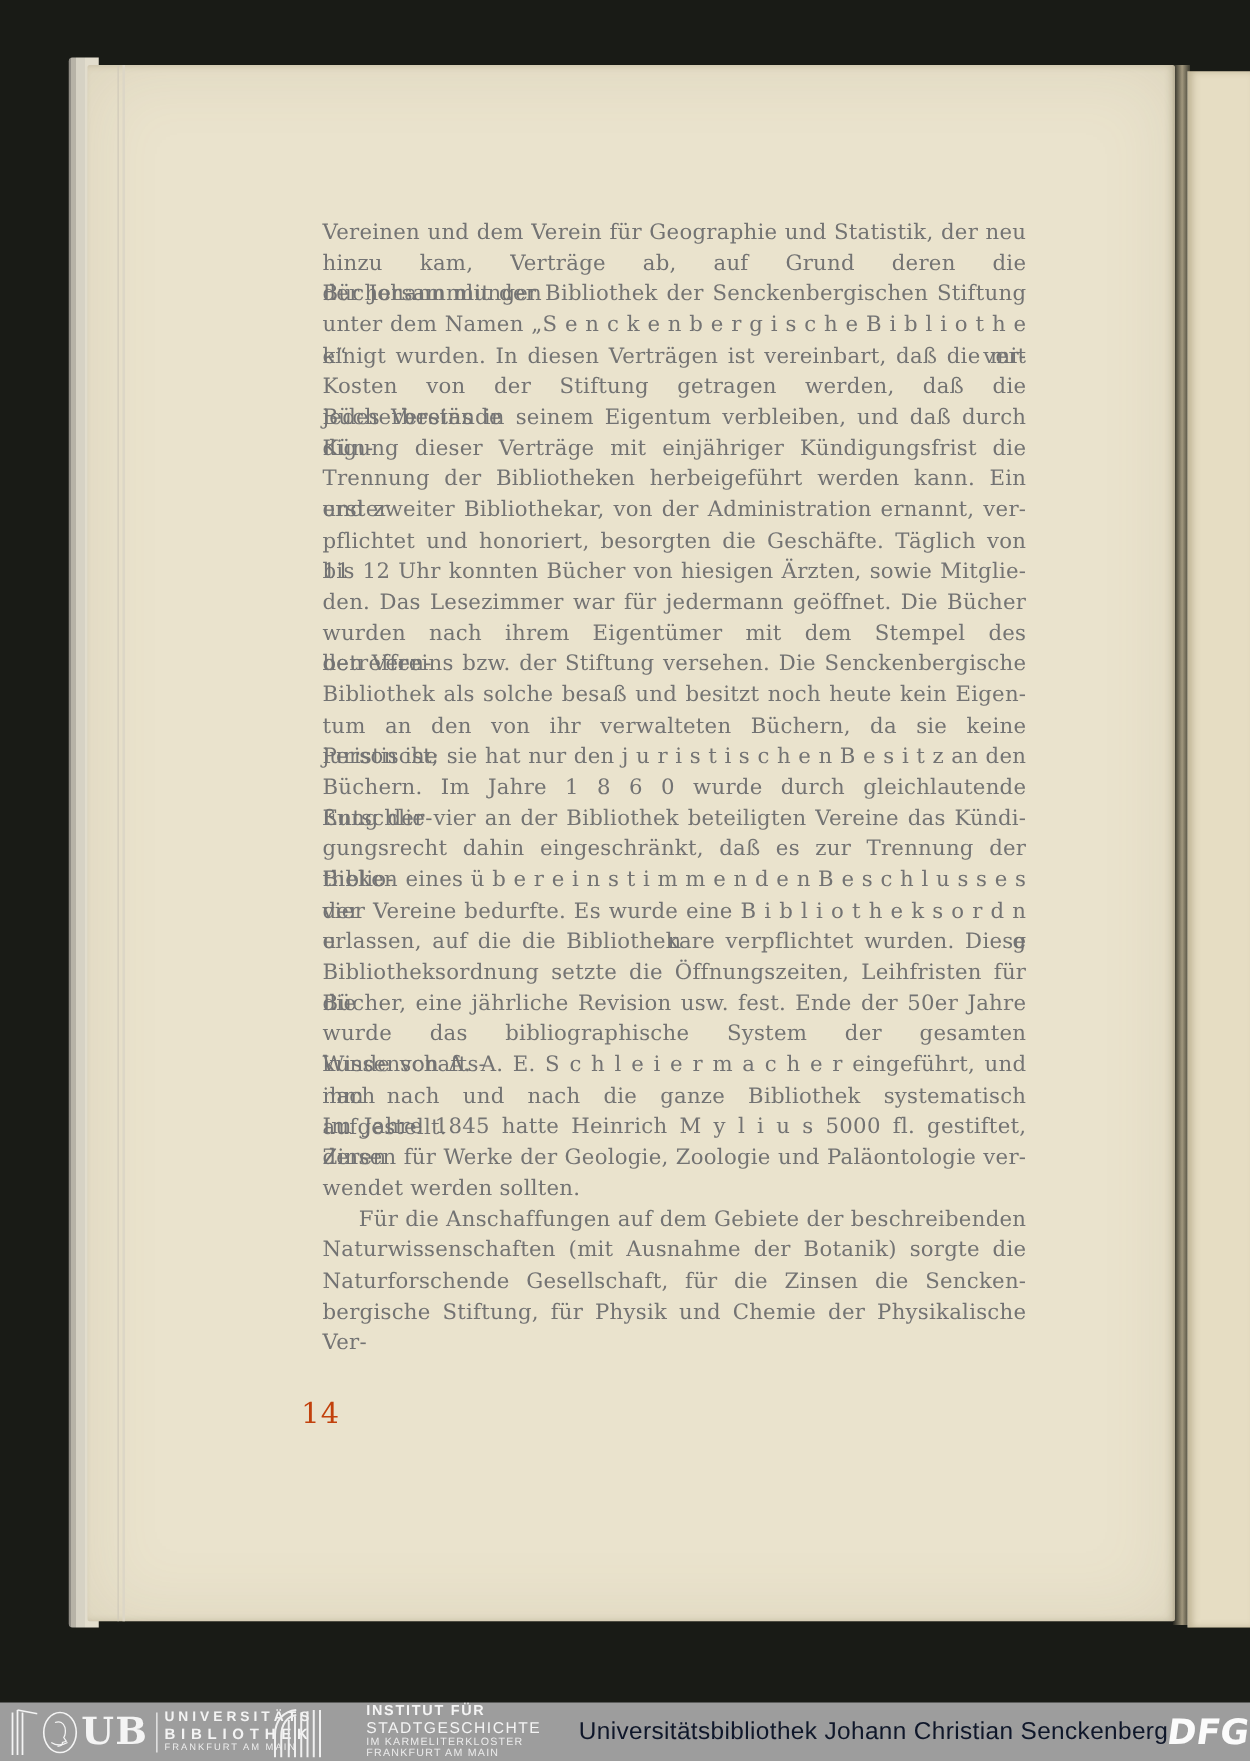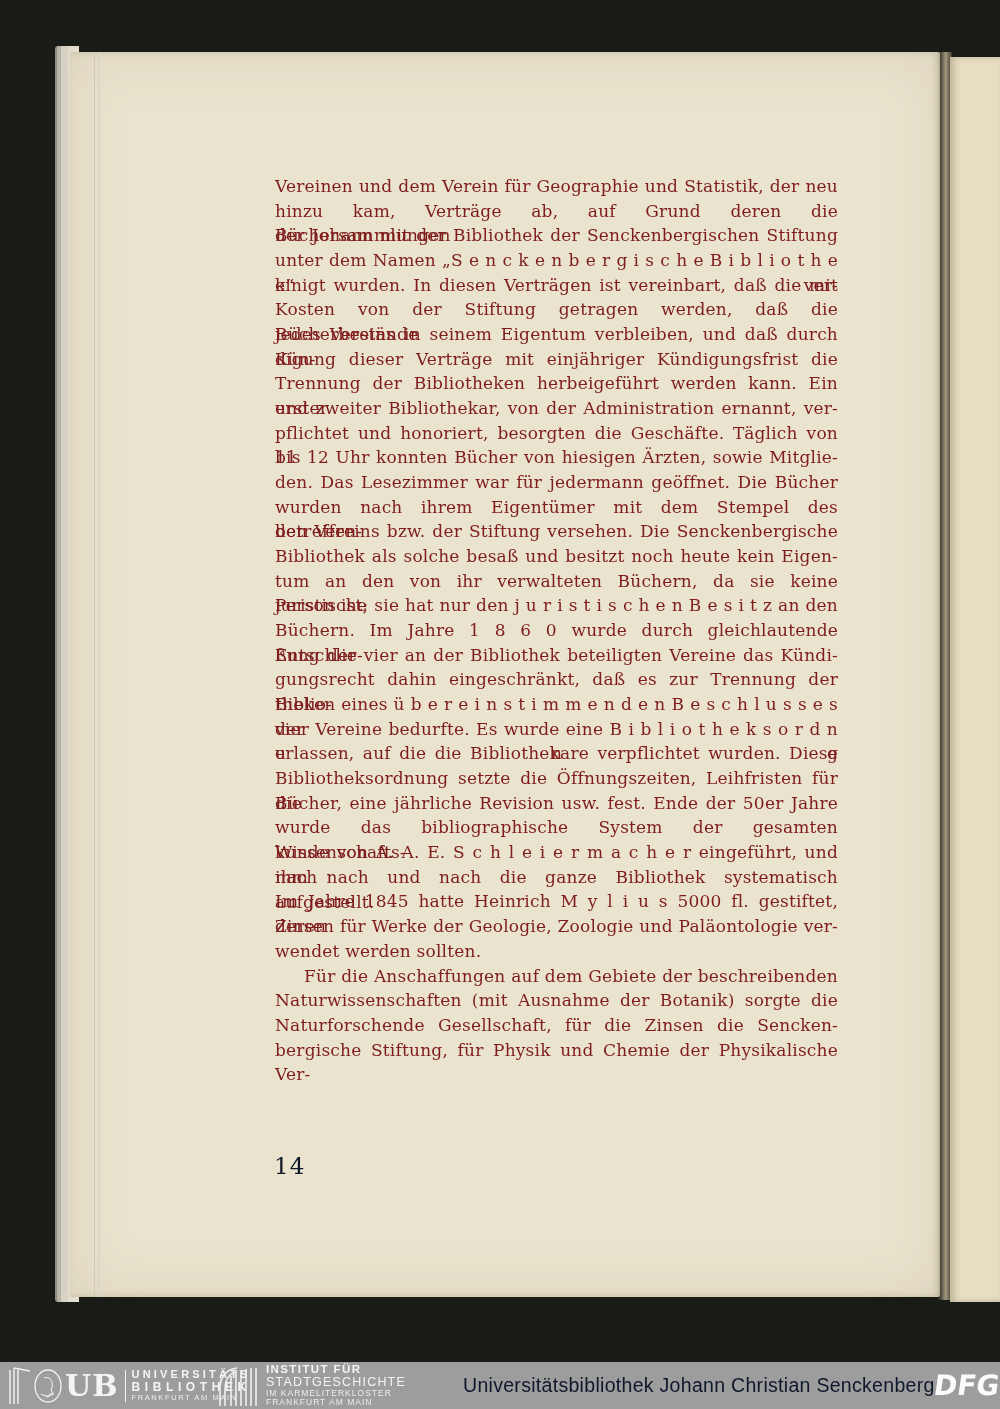--- a/index.html
+++ b/index.html
@@ -24,48 +24,48 @@
   .gutter-shadow{
     position:absolute;left:938px;top:52px;width:14px;height:1248px;
     background:linear-gradient(90deg,rgba(90,80,55,.05),#a1977d 55%,rgba(160,150,120,.25));
   }
   .next-page{
     position:absolute;left:950px;top:57px;width:50px;height:1245px;
     background:#e6ddc3;box-shadow:inset 4px 0 6px rgba(120,105,70,.35);
   }
   
   .text-block{
-    position:absolute;left:205px;top:122px;width:563px;
-    color:#7f1d1d;font-size:17px;letter-spacing:.2px;
+    position:absolute;left:188px;top:122px;width:563px;
+    color:#737373;font-size:17px;letter-spacing:.2px;
   }
   .line{
     height:24.68px;line-height:24.68px;white-space:nowrap;
     text-align:justify;text-align-last:justify;white-space:normal;
     overflow:visible;
   }
   .line.flush{text-align-last:left;}
   .line.indent{padding-left:29px;}
   .page-number{
-    position:absolute;left:204px;top:1066px;
-    font-size:23px;color:#0f172a;letter-spacing:1px;margin-top:35px;
+    position:absolute;left:171px;top:1066px;
+    font-size:23px;color:#c2410c;letter-spacing:1px;
   }
   
   .footer{
     position:absolute;left:0;bottom:0;width:1000px;height:47px;
     background:#9d9d9d;color:#f4f4f4;
     font-family:"Liberation Sans", sans-serif;
   }
   .ub-group{position:absolute;left:8px;top:0;height:47px;display:flex;align-items:center;}
   .ub-abbr{font-family:"DejaVu Serif",serif;font-weight:bold;font-size:30px;line-height:1;letter-spacing:1px;margin:0 4px 0 2px;}
   .ub-divider{width:1px;height:32px;background:#f4f4f4;margin:0 6px 0 2px;}
   .ub-text{display:flex;flex-direction:column;justify-content:center;line-height:1.05;}
   .ub-text .l1{font-size:11px;letter-spacing:3.2px;font-weight:bold;}
   .ub-text .l2{font-size:12px;letter-spacing:4.6px;font-weight:bold;}
   .ub-text .l3{font-size:7.5px;letter-spacing:1.6px;color:#ededed;}
-  .isg-group{position:absolute;left:217px;top:0;height:47px;display:flex;align-items:center;}
+  .isg-group{position:absolute;left:217px;top:0;height:47px;display:flex;align-items:center;gap:27px;}
   .isg-text{display:flex;flex-direction:column;justify-content:center;line-height:1.08;margin-left:7px;}
   .isg-text .l1{font-size:11.5px;font-weight:bold;letter-spacing:1.4px;}
   .isg-text .l2{font-size:12.5px;font-weight:normal;letter-spacing:1.2px;}
   .isg-text .l3,.isg-text .l4{font-size:8.5px;letter-spacing:1px;color:#ececec;}
   .footer-center{
     position:absolute;left:463px;top:0;height:47px;display:flex;align-items:center;
     font-size:19.5px;color:#0f172a;letter-spacing:.3px;
   }
   .dfg{
     position:absolute;left:934px;top:0;height:47px;display:flex;align-items:center;

